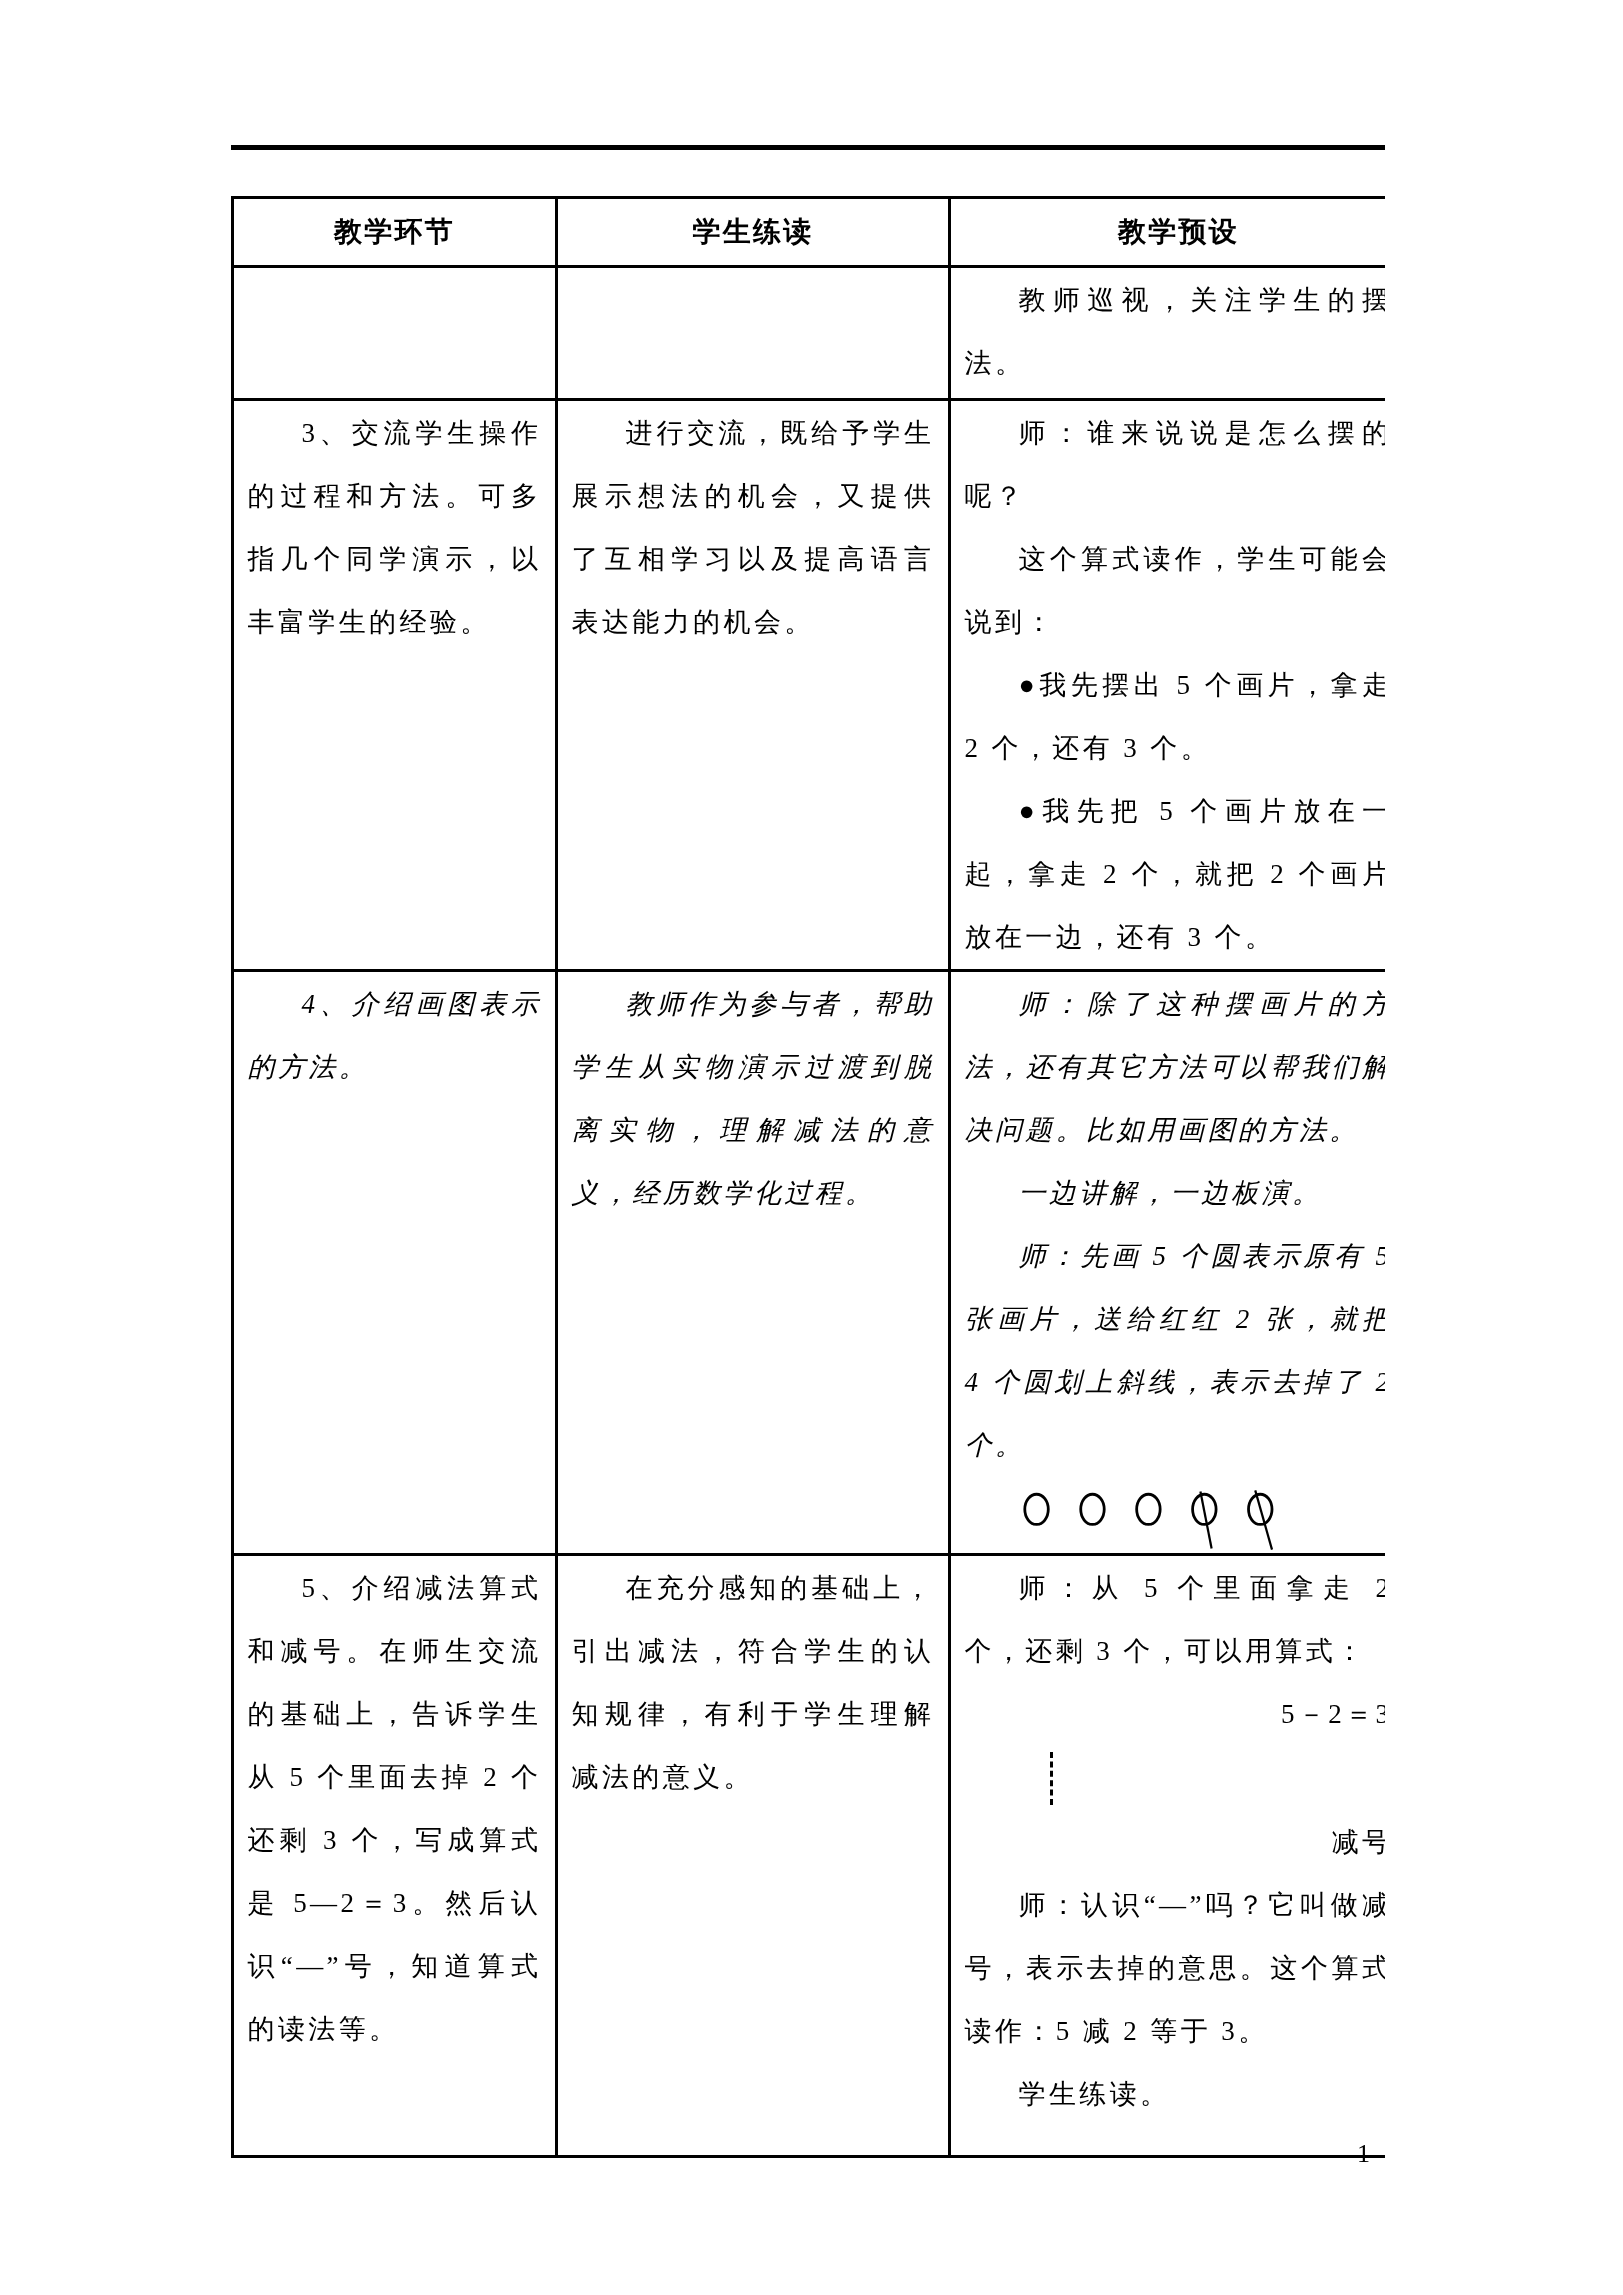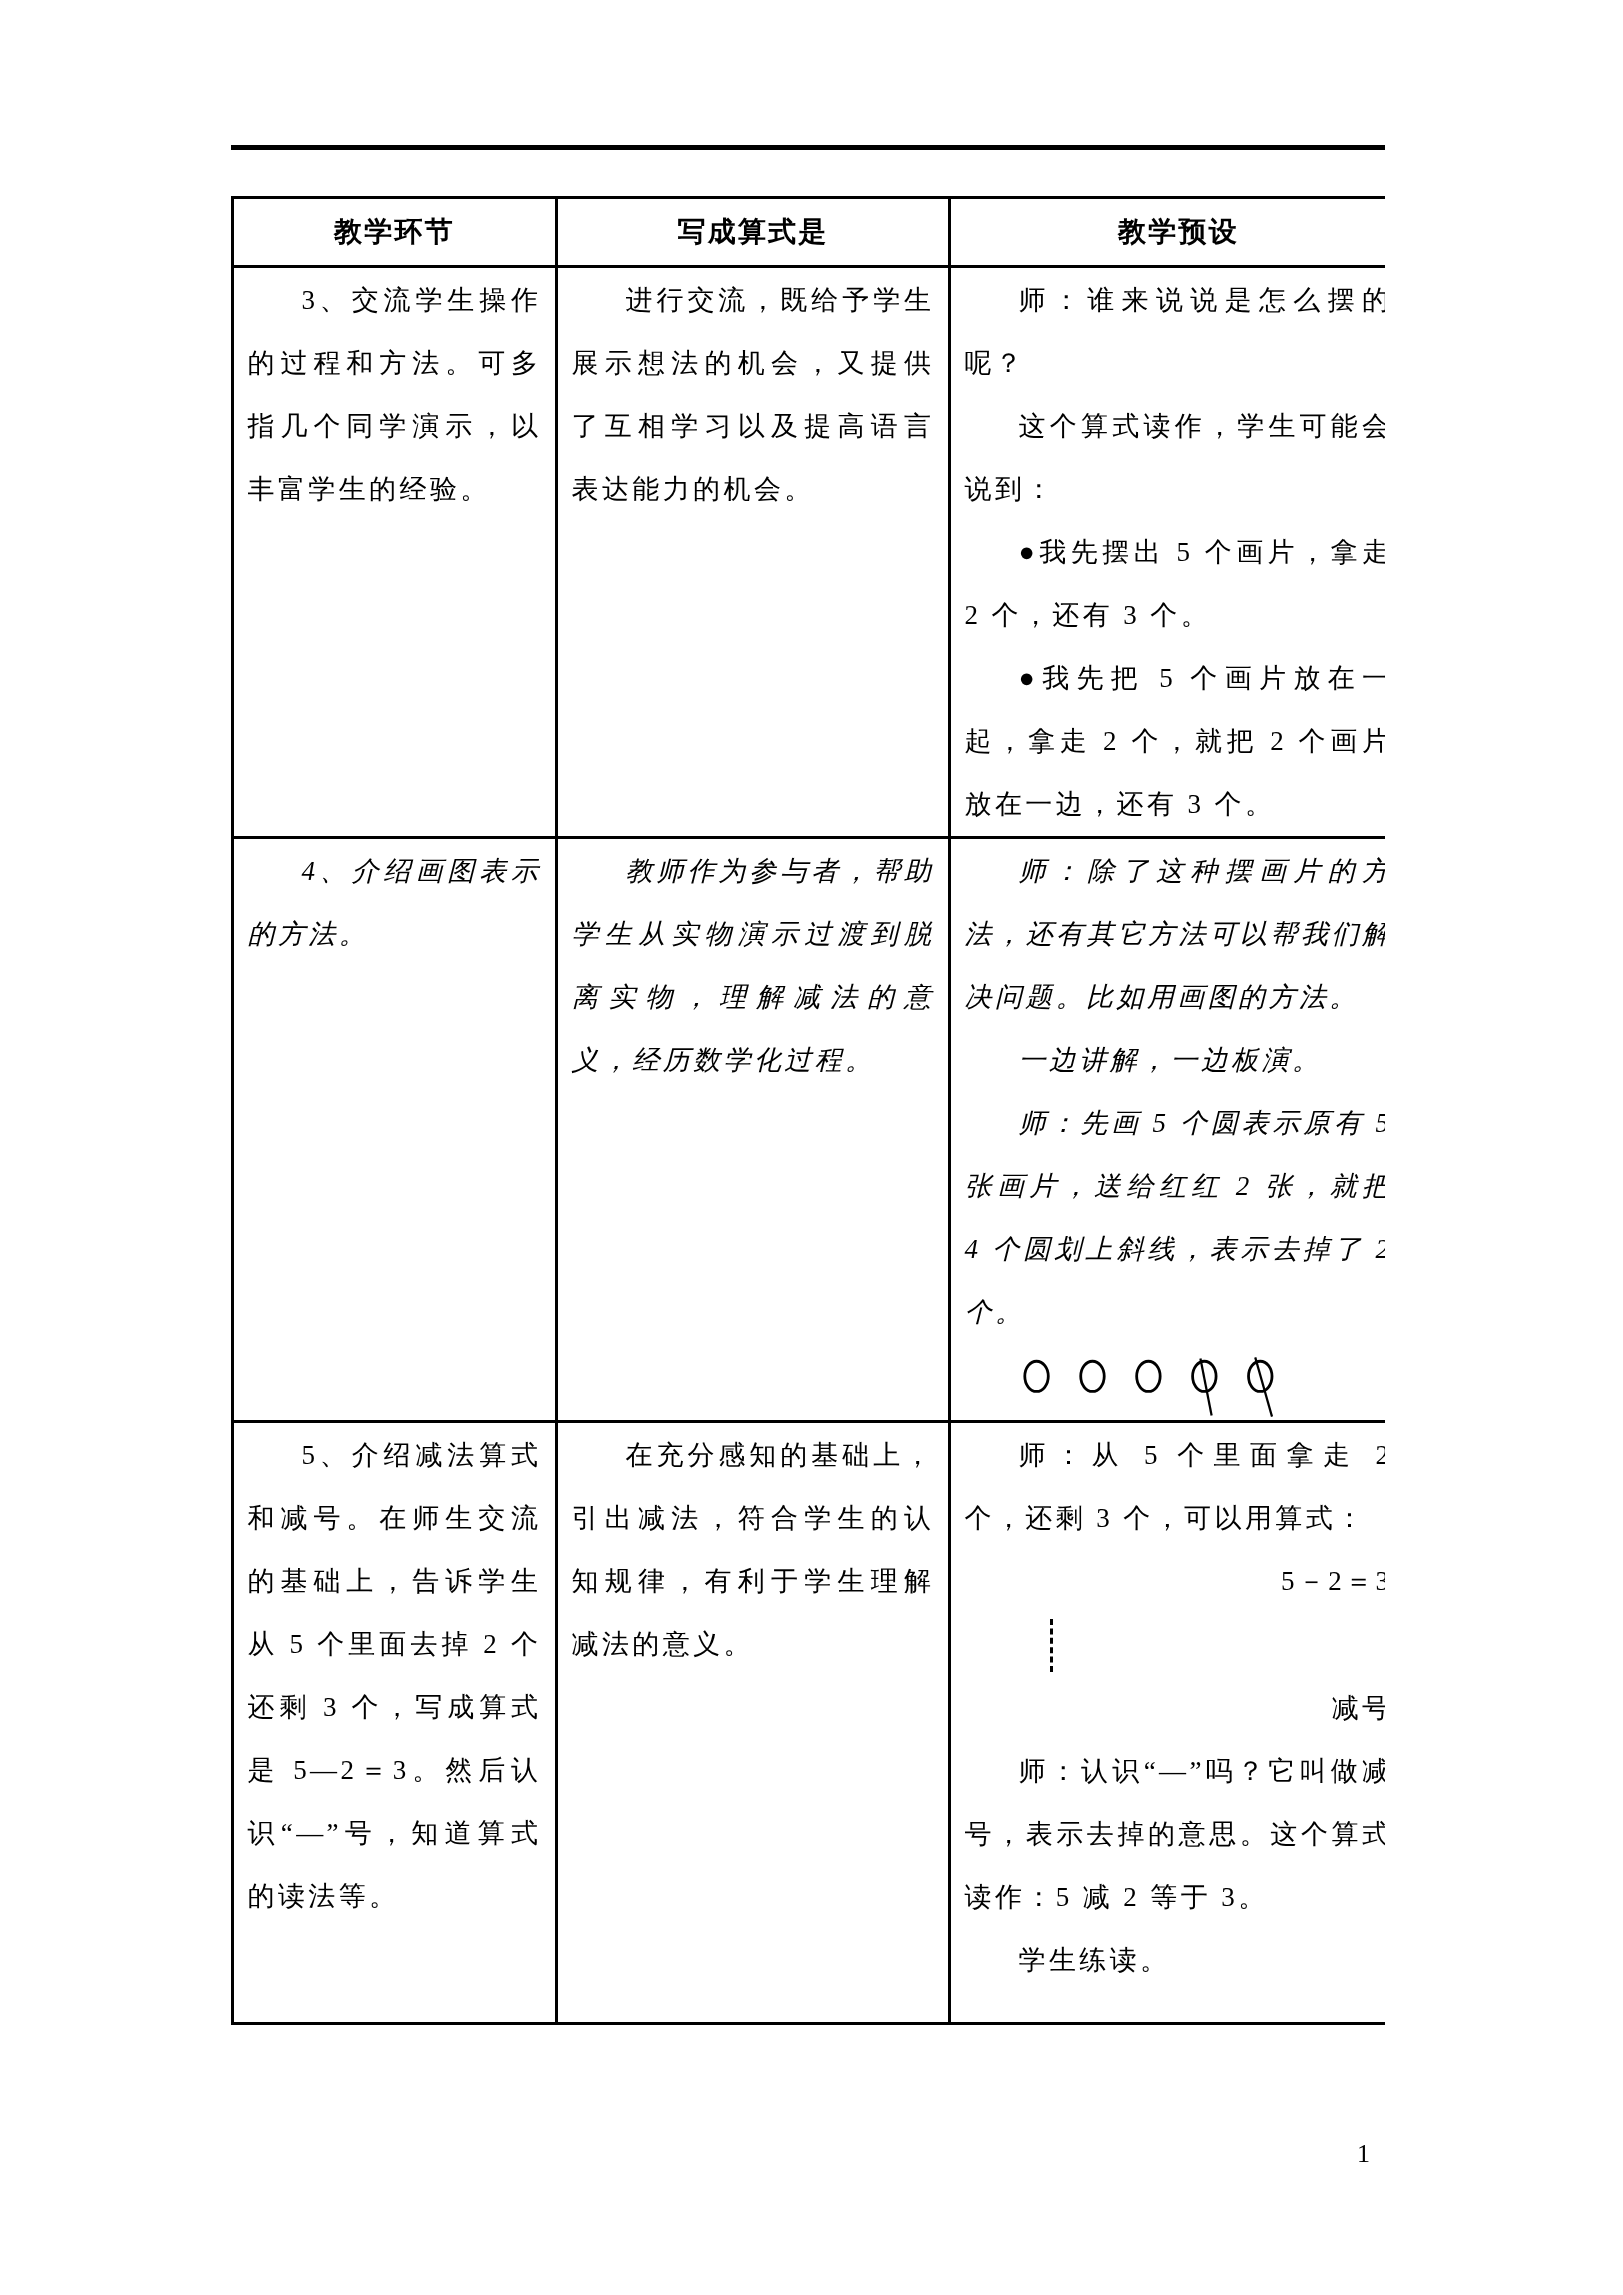--- a/index.html
+++ b/index.html
@@ -94,26 +94,33 @@
 
   <table class="doc">
     <colgroup>
       <col style="width:324px">
       <col style="width:393px">
       <col style="width:458px">
     </colgroup>
     <thead>
       <tr>
         <th>教学环节</th>
-        <th>写成算式是</th>
+        <th>学生练读</th>
         <th>教学预设</th>
       </tr>
     </thead>
     <tbody>
 
+      <tr class="r1">
+        <td></td>
+        <td></td>
+        <td>
+          <p class="para">教师巡视，关注学生的摆法。</p>
+        </td>
+      </tr>
 
       <tr class="r2">
         <td>
           <p class="para">3、交流学生操作的过程和方法。可多指几个同学演示，以丰富学生的经验。</p>
         </td>
         <td>
           <p class="para">进行交流，既给予学生展示想法的机会，又提供了互相学习以及提高语言表达能力的机会。</p>
         </td>
         <td>
           <p class="para">师：谁来说说是怎么摆的呢？</p>

